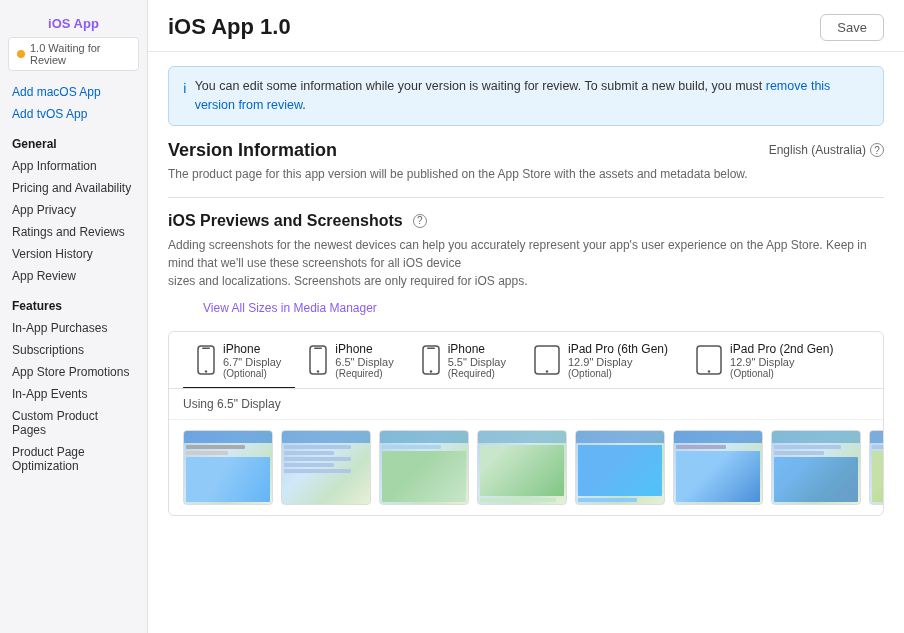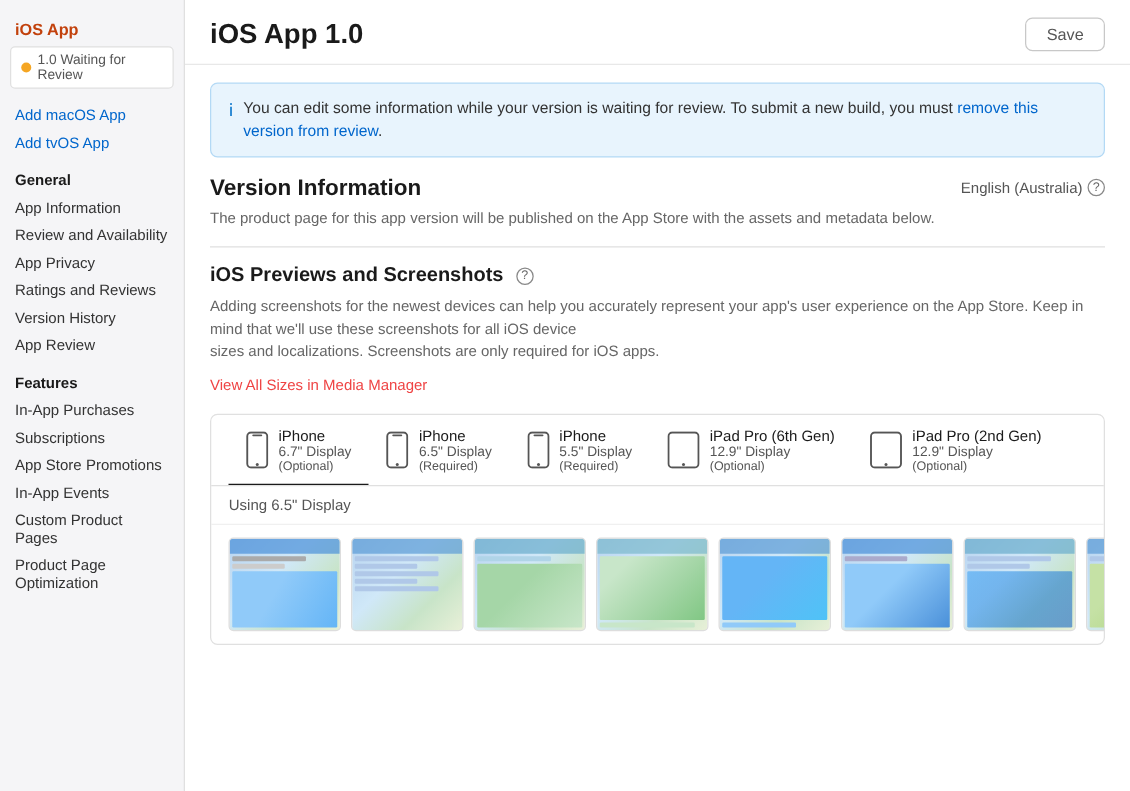--- a/index.html
+++ b/index.html
@@ -12,22 +12,23 @@
       background: #f5f5f7;
       border-right: 1px solid #e0e0e0;
       padding: 12px 0;
       overflow-y: auto;
       display: flex;
       flex-direction: column;
     }
     .sidebar-app-title {
       font-size: 13px;
       font-weight: 600;
-      color: #c2410c;
+      color: #8b5cf6;
       padding: 4px 12px 6px 12px;
+      text-align: center;
     }
     .sidebar-version-badge {
       display: flex;
       align-items: center;
       background: #fff;
       border: 1px solid #e0e0e0;
       border-radius: 4px;
       margin: 0 8px 10px 8px;
       padding: 4px 8px;
       font-size: 11px;
@@ -170,26 +171,27 @@
       margin-top: 6px;
       margin-bottom: 6px;
       gap: 6px;
     }
     .screenshots-title {
       font-size: 16px;
       font-weight: 600;
       color: #1a1a1a;
     }
     .view-all-link {
-      color: #ef4444;
+      color: #8b5cf6;
       font-size: 12px;
       text-decoration: none;
       cursor: pointer;
       display: inline-block;
       margin-bottom: 10px;
+      margin-left: 35px;
     }
 
     
     .device-tabs-container {
       border: 1px solid #e0e0e0;
       border-radius: 6px;
       margin-top: 6px;
     }
     .device-tabs {
       display: flex;
@@ -316,21 +318,21 @@
   <div class="sidebar-version-badge">
     <div class="badge-dot"></div>
     <span>1.0 Waiting for Review</span>
   </div>
 
   <a class="sidebar-link">Add macOS App</a>
   <a class="sidebar-link">Add tvOS App</a>
 
   <div class="sidebar-section-title">General</div>
   <span class="sidebar-item">App Information</span>
-  <span class="sidebar-item">Review and Availability</span>
+  <span class="sidebar-item">Pricing and Availability</span>
   <span class="sidebar-item">App Privacy</span>
   <span class="sidebar-item">Ratings and Reviews</span>
   <span class="sidebar-item">Version History</span>
   <span class="sidebar-item">App Review</span>
 
   <div class="sidebar-section-title">Features</div>
   <span class="sidebar-item">In-App Purchases</span>
   <span class="sidebar-item">Subscriptions</span>
   <span class="sidebar-item">App Store Promotions</span>
   <span class="sidebar-item">In-App Events</span>

